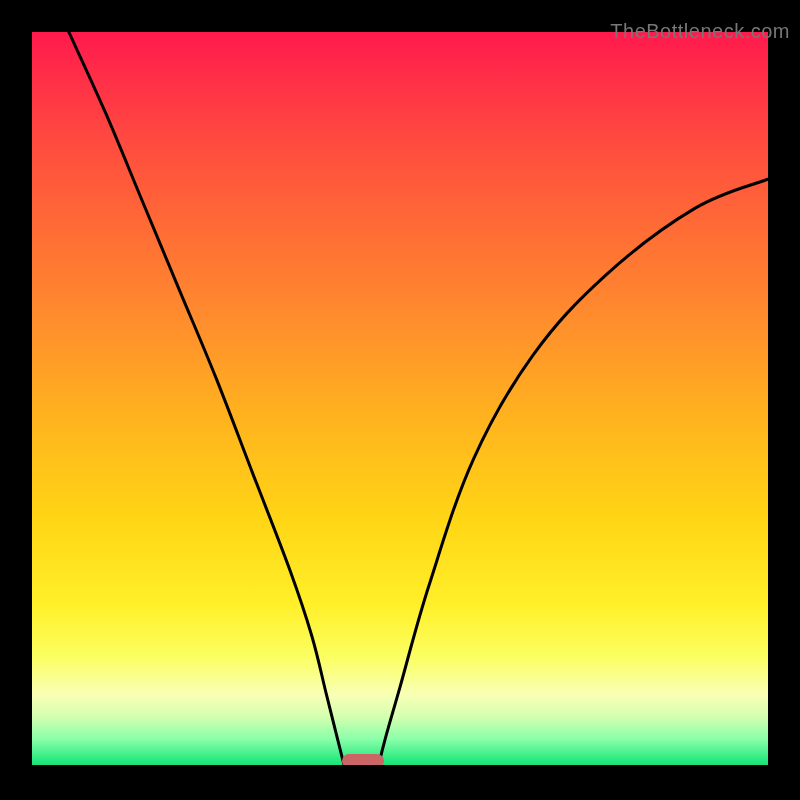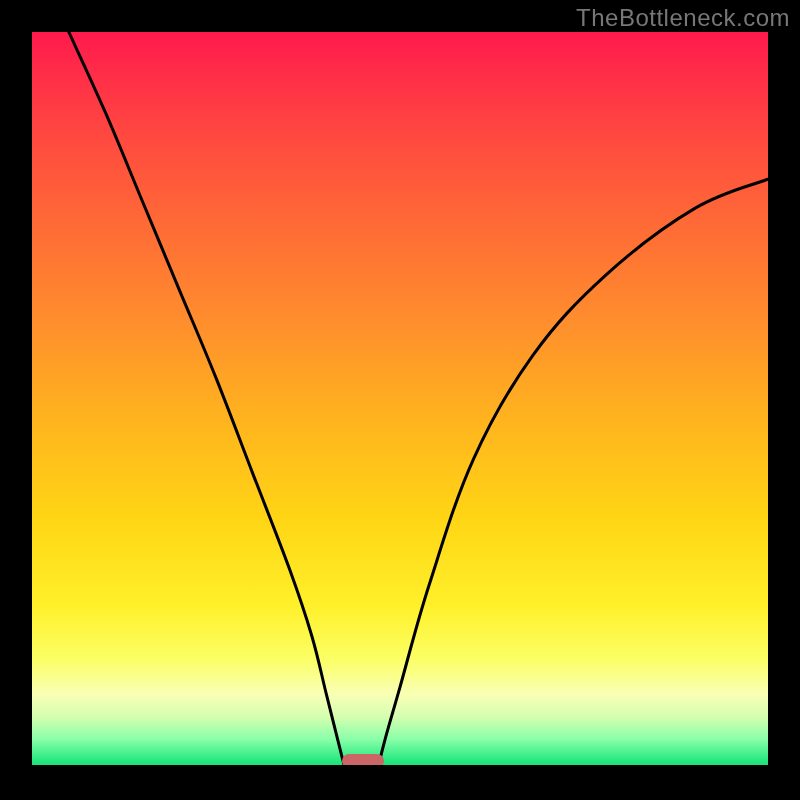--- a/index.html
+++ b/index.html
@@ -12,24 +12,24 @@
     font-family: Arial, Helvetica, sans-serif;
   }
   .outer {
     position: relative;
     width: 800px;
     height: 800px;
     background: #000;
   }
   .watermark {
     position: absolute;
-    top: 4px;
+    top: 20px;
     right: 10px;
     color: #777;
-    font-size: 24px;
+    font-size: 20px;
     font-weight: 500;
     letter-spacing: 0.5px;
     z-index: 20;
   }
   .plot {
     position: absolute;
     left: 32px;
     top: 32px;
     width: 736px;
     height: 736px;

